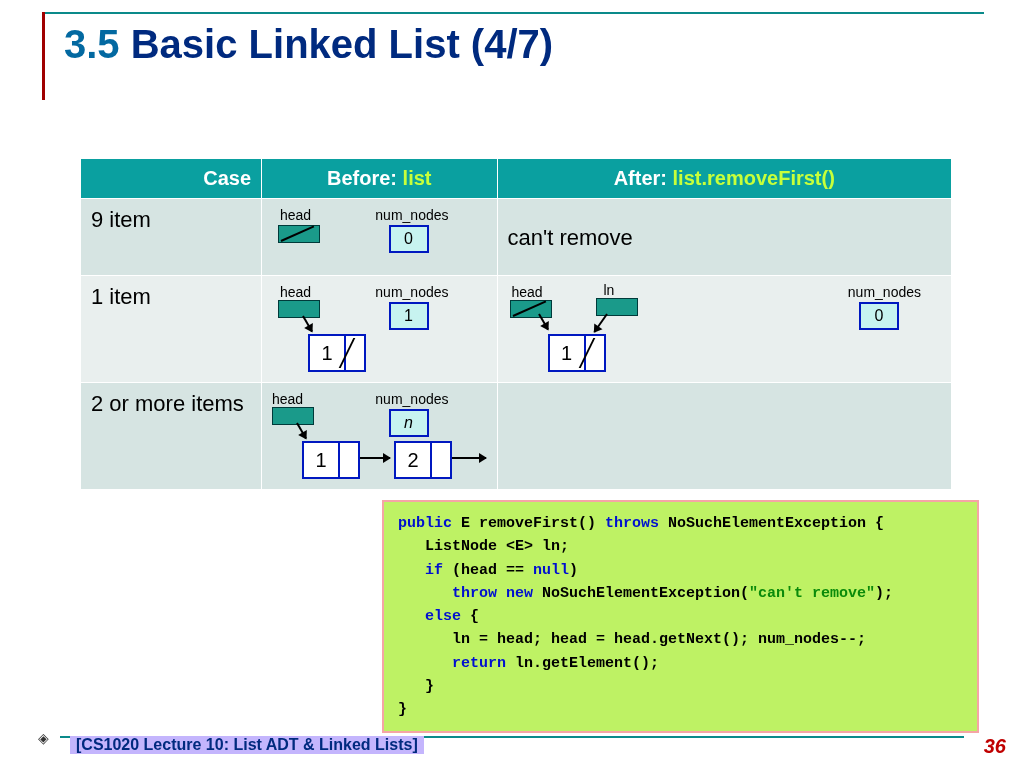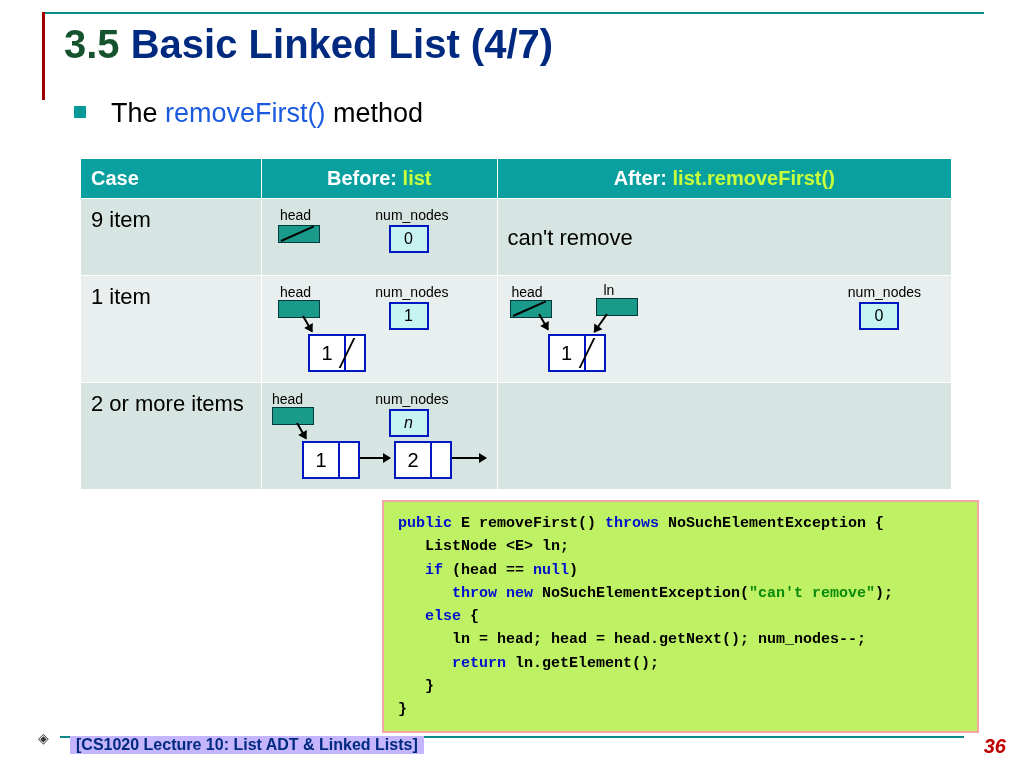--- a/index.html
+++ b/index.html
@@ -1,27 +1,27 @@
 <!DOCTYPE html>
 <html><head>
 <meta charset="utf-8">
 <style>
   html,body{margin:0;padding:0;width:1024px;height:768px;font-family:Arial,Helvetica,sans-serif;background:#fff;overflow:hidden}
   .slide{position:relative;width:1024px;height:768px}
   .top-rule{position:absolute;left:42px;right:40px;top:12px;height:2px;background:#0a8a8a}
   .left-rule{position:absolute;left:42px;top:12px;width:3px;height:88px;background:#a00000}
   .title{position:absolute;left:64px;top:22px;font-size:40px;font-weight:bold;color:#002a7f}
-  .title .num{color:#14532d}
+  .title .num{color:#0369a1}
   .bullet-row{position:absolute;left:74px;top:98px;font-size:27px;color:#000}
   .sq{display:inline-block;width:12px;height:12px;background:#0a9a9a;margin-right:18px;vertical-align:middle;position:relative;top:-3px}
   .inline-code{color:#1a5adf;font-family:Arial}
   
   .tbl{position:absolute;left:80px;top:158px;width:872px;border-collapse:collapse;font-size:20px}
   .tbl th{background:#0aa0a0;color:#fff;font-weight:bold;padding:8px 10px;border:1px solid #fff}
-  .tbl th.first{text-align:left;width:160px}
+  .tbl th.first{text-align:right;width:160px}
   .tbl th .hl{color:#c7ff3a}
   .tbl td{background:#d6e4e2;border:1px solid #fff;padding:8px 10px;vertical-align:top;color:#000}
   .tbl tr.alt td{background:#e9efee}
   .tbl td.label{width:160px;font-size:22px}
   
   .diag{position:relative;height:90px}
   .lbl{position:absolute;font-size:14px;color:#000}
   .head-box{position:absolute;width:40px;height:16px;background:#1a9a8a;border:1px solid #003a3a}
   .head-slash::after{content:"";position:absolute;left:2px;top:14px;width:36px;height:2px;background:#000;transform:rotate(-24deg);transform-origin:left}
   .nn-box{position:absolute;width:36px;height:24px;border:2px solid #0018c0;background:#c7f3f0;text-align:center;font-size:16px;line-height:24px}
@@ -52,24 +52,20 @@
 <div class="slide">
 
 <div class="top-rule"></div>
 <div class="left-rule"></div>
 
 <div class="title">
   <span class="num">3.5</span>
   <span>Basic Linked List (4/7)</span>
 </div>
 
-<div class="bullet-row">
-  <span class="sq"></span>
-  <span>The </span><span class="inline-code">removeFirst()</span><span> method</span>
-</div>
 
 <table class="tbl">
   <tbody>
         <tr>
     <th class="first">Case</th>
     <th><span>Before: </span><span class="hl">list</span></th>
     <th><span>After: </span><span class="hl">list.removeFirst()</span></th>
   </tr>
 
   <tr>

